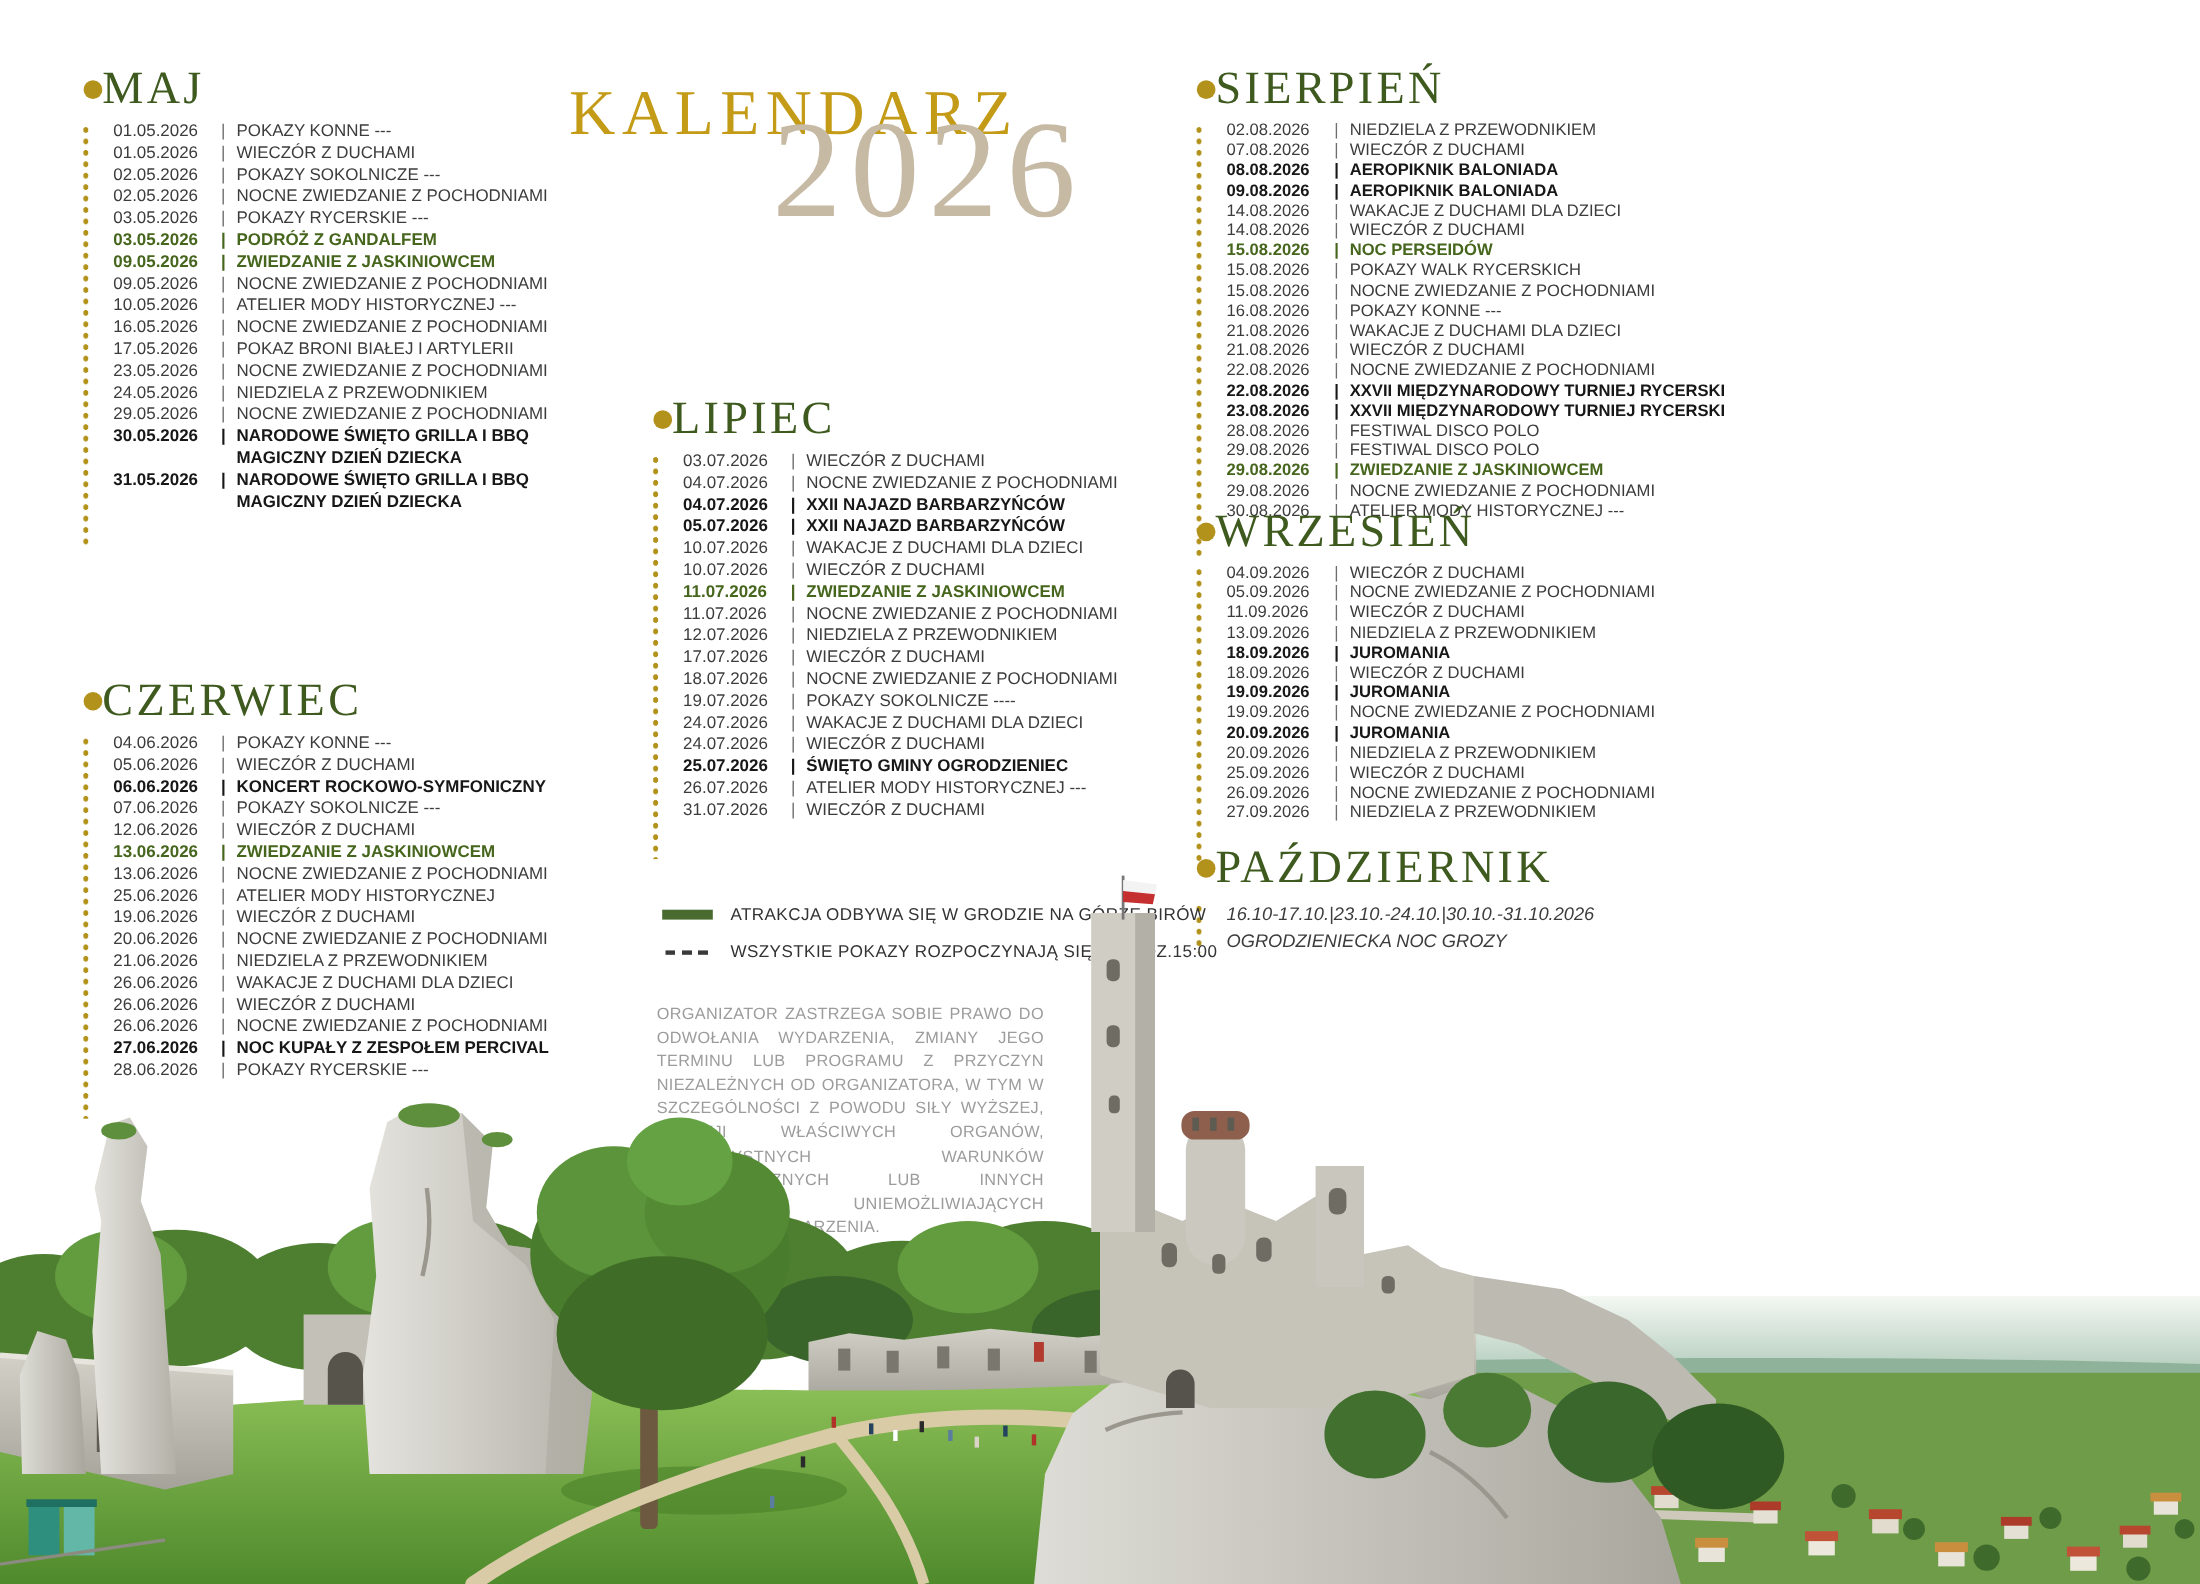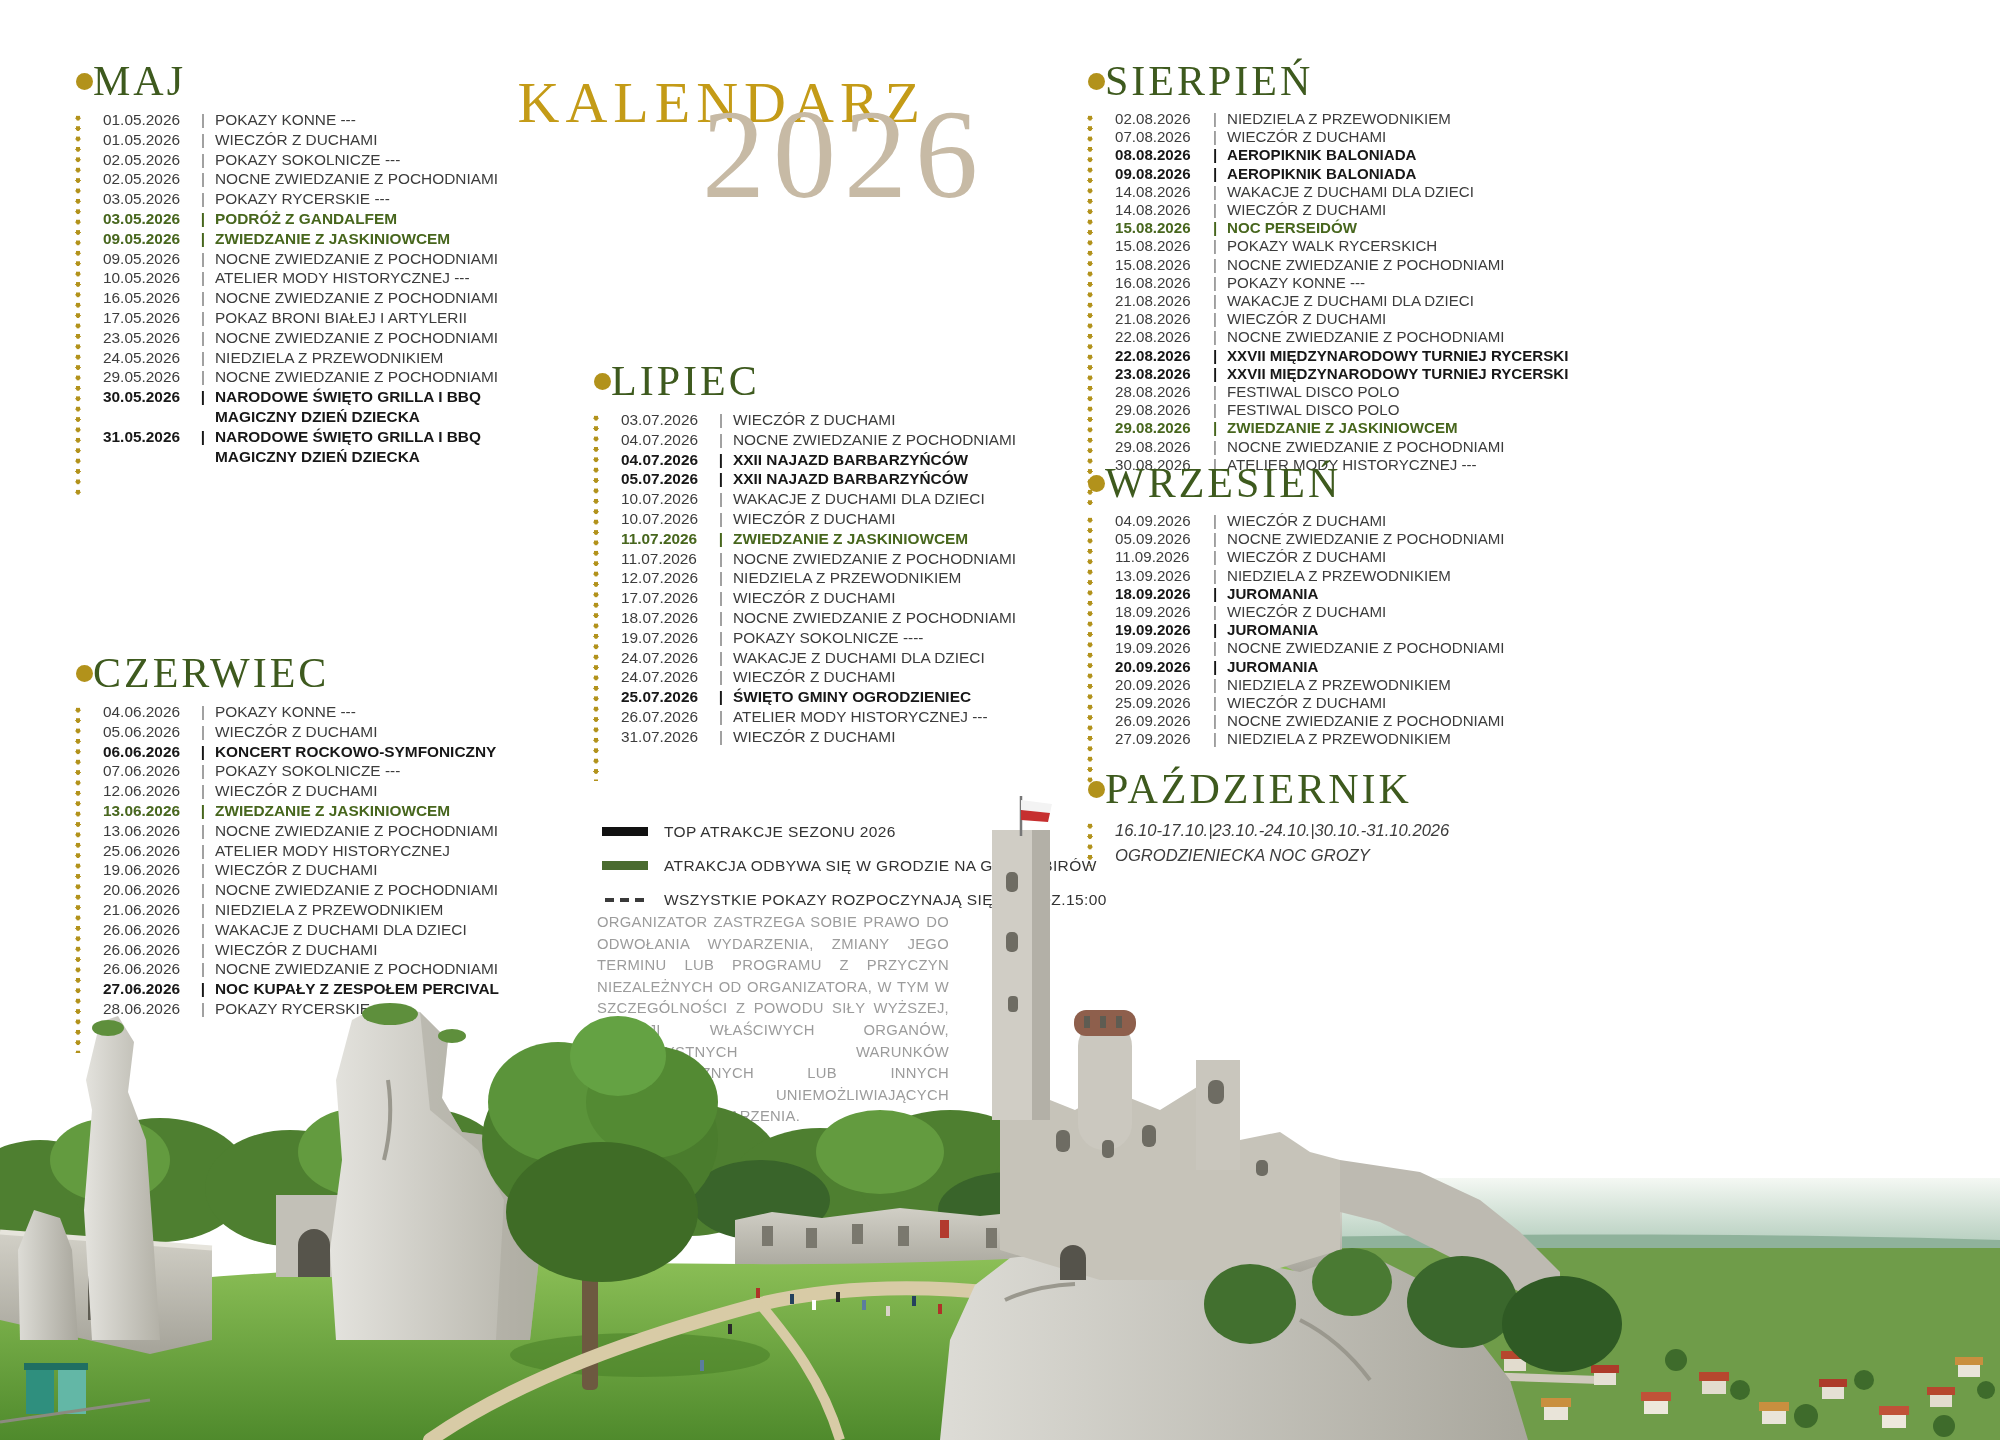--- a/index.html
+++ b/index.html
@@ -2,21 +2,21 @@
 <html lang="pl"><head>
 <meta charset="utf-8">
 <style>
   html,body{margin:0;padding:0;background:#ffffff;}
   .page{position:relative;width:2000px;height:1440px;background:#ffffff;overflow:hidden;
         font-family:"Liberation Sans","DejaVu Sans",sans-serif;color:#3c3c3c;}
 
   
   .month{position:absolute;width:512px;}
   .m-maj{left:70px;top:58px;}
-  .m-cze{left:70px;top:614px;margin-top:36px;}
+  .m-cze{left:70px;top:614px;}
   .m-lip{left:588px;top:358px;}
   .m-sie{left:1082px;top:58px;}
   .m-wrz{left:1082px;top:460px;}
   .m-paz{left:1082px;top:766px;}
 
   .mh{display:flex;align-items:center;gap:0;padding-left:6px;height:46px;}
   .mh .dot{width:17px;height:17px;border-radius:50%;background:#B2921B;flex:0 0 auto;}
   .mh .name{font-family:"Liberation Serif","DejaVu Serif",serif;font-size:42px;line-height:1;
             color:#3E5A1E;letter-spacing:3px;}
 
@@ -615,24 +615,20 @@
       <span class="name">PAŹDZIERNIK</span>
     </div>
     <div class="events lines">
       <div>16.10-17.10.|23.10.-24.10.|30.10.-31.10.2026</div>
       <div>OGRODZIENIECKA NOC GROZY</div>
     </div>
   </div>
 
   <div class="legend">
 
-      <div class="lrow">
-        <span class="marker bar-black"></span>
-        <span class="llabel">TOP ATRAKCJE SEZONU 2026</span>
-      </div>
 
       <div class="lrow">
         <span class="marker bar-green"></span>
         <span class="llabel">ATRAKCJA ODBYWA SIĘ W GRODZIE NA GÓRZE BIRÓW</span>
       </div>
 
       <div class="lrow">
         <span class="marker dashes"></span>
         <span class="llabel">WSZYSTKIE POKAZY ROZPOCZYNAJĄ SIĘ O GODZ.15:00</span>
       </div>

